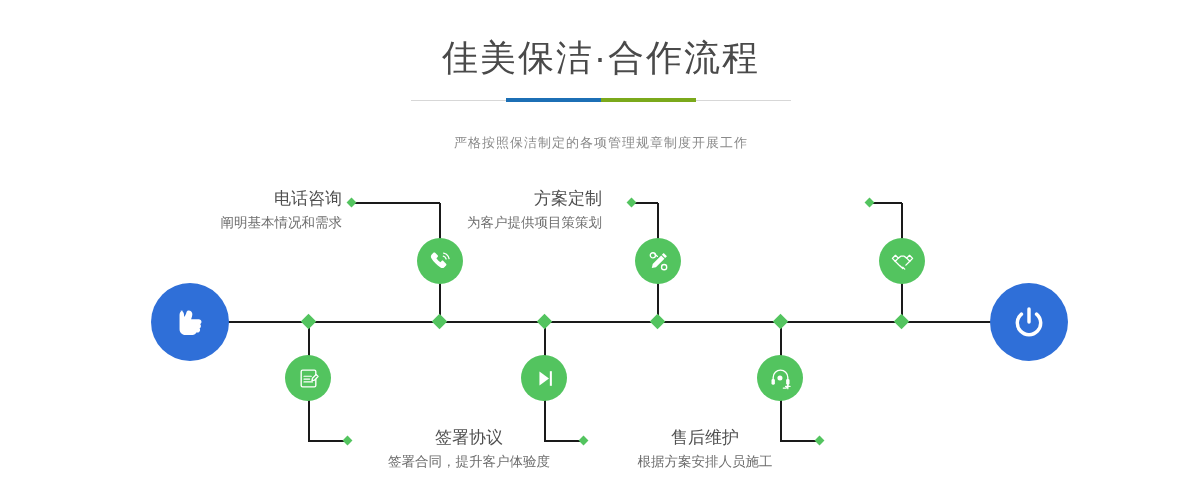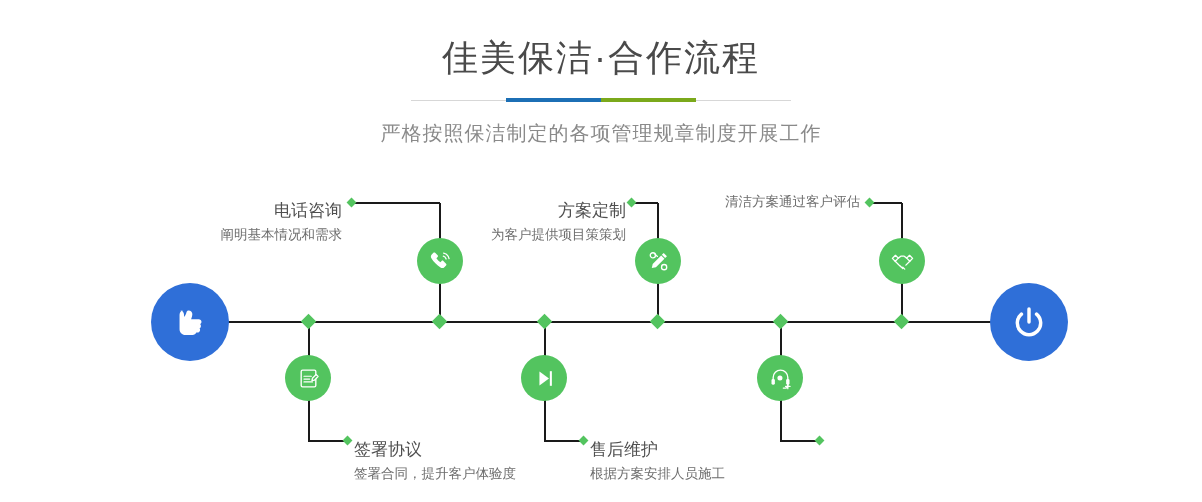--- a/index.html
+++ b/index.html
@@ -23,21 +23,21 @@
   .divider .rule{
     position:absolute;left:0;top:1.5px;width:380px;height:1px;background:#d7d7d7;
   }
   .divider .seg-blue{
     position:absolute;left:95px;top:0;width:95px;height:4px;background:#1c6fb5;
   }
   .divider .seg-green{
     position:absolute;left:190px;top:0;width:95px;height:4px;background:#7ba91b;
   }
   .subtitle{
-    font-size:20px;color:#8a8a8a;margin-top:18px;letter-spacing:1px;
+    font-size:13px;color:#8a8a8a;margin-top:32px;letter-spacing:1px;
   }
 
   
   .timeline{position:absolute;left:0;top:0;width:1202px;height:502px;}
   .axis{
     position:absolute;left:190px;top:321px;width:840px;height:1.6px;background:#1a1a1a;
   }
 
   .endcap{
     position:absolute;width:78px;height:78px;border-radius:50%;
@@ -66,27 +66,27 @@
     transform:rotate(45deg);z-index:4;
   }
 
   
   .vline{position:absolute;width:1.6px;background:#1a1a1a;z-index:1;}
   .hline{position:absolute;height:1.6px;background:#1a1a1a;z-index:1;}
 
   
   .lbl{position:absolute;z-index:5;}
   .lbl .t{
-    font-size:17px;color:#4f4f4f;line-height:1.25;white-space:nowrap;margin-top:12px;
+    font-size:17px;color:#4f4f4f;line-height:1.25;white-space:nowrap;
   }
   .lbl .d{
     font-size:13.5px;color:#6d6d6d;line-height:1.3;white-space:nowrap;margin-top:5px;
   }
   .lbl.up{text-align:right;}
-  .lbl.dn{text-align:left;}
+  .lbl.dn{text-align:center;}
 </style>
 </head>
 <body>
 
 <div class="page">
 
   <div class="header">
     <div class="title">佳美保洁·合作流程</div>
     <div class="divider">
       <div class="rule"></div>
@@ -163,21 +163,21 @@
       <span>
         <svg width="27" height="27" viewBox="0 0 48 48">
           <path fill="#ffffff" d="M33.2 8.8 39 14.6l-3.2 3.2-5.8-5.8z"></path>
           <path fill="#ffffff" d="m28.8 13.2 5.8 5.8-15.1 15.1-7.4 1.6 1.6-7.4z"></path>
           <circle cx="14" cy="13" r="4.6" fill="none" stroke="#ffffff" stroke-width="2.4"></circle>
           <circle cx="34" cy="34" r="4.6" fill="none" stroke="#ffffff" stroke-width="2.4"></circle>
           <line x1="17" y1="10" x2="22" y2="15" stroke="#ffffff" stroke-width="2.2" stroke-linecap="round"></line>
         </svg>
       </span>
     </div>
-    <div class="lbl up" style="left:404px;top:188px;width:222px;">
+    <div class="lbl up" style="left:380px;top:188px;width:222px;">
       <div class="t">方案定制</div>
       <div class="d">为客户提供项目策策划</div>
     </div>
 
     <div class="diamond-axis" style="left:539px;top:316px;"></div>
     <div class="vline" style="left:544px;top:321px;height:120px;"></div>
     <div class="hline" style="left:544px;top:440px;width:38px;"></div>
     <div class="diamond-label" style="left:580px;top:437px;"></div>
     <div class="node-icon" style="left:521px;top:355px;">
       <span>
@@ -219,17 +219,16 @@
         <svg width="27" height="27" viewBox="0 0 48 48">
           <path fill="none" stroke="#ffffff" stroke-width="2.3" stroke-linejoin="round" d="M6 18.5 11.5 13l5 5-5.5 5.5z"></path>
           <path fill="none" stroke="#ffffff" stroke-width="2.3" stroke-linejoin="round" d="M42 18.5 36.5 13l-5 5 5.5 5.5z"></path>
           <path fill="none" stroke="#ffffff" stroke-width="2.3" stroke-linejoin="round" stroke-linecap="round" d="M16.5 18 21 14.5h6L31.5 18"></path>
           <path fill="none" stroke="#ffffff" stroke-width="2.3" stroke-linecap="round" stroke-linejoin="round" d="m11 23.5 6.5 6.5M15 27.5l6 6M19.5 31.5l5 5M24.5 34l3.5 3.5"></path>
           <path fill="none" stroke="#ffffff" stroke-width="2.3" stroke-linecap="round" stroke-linejoin="round" d="M37 23.5 30 30.5"></path>
         </svg>
       </span>
     </div>
     <div class="lbl up" style="left:640px;top:188px;width:220px;">
-      <div class="d">清洁方案通过客户评估</div>
     </div>
 
   </div>
 </div>
 
 </body></html>

